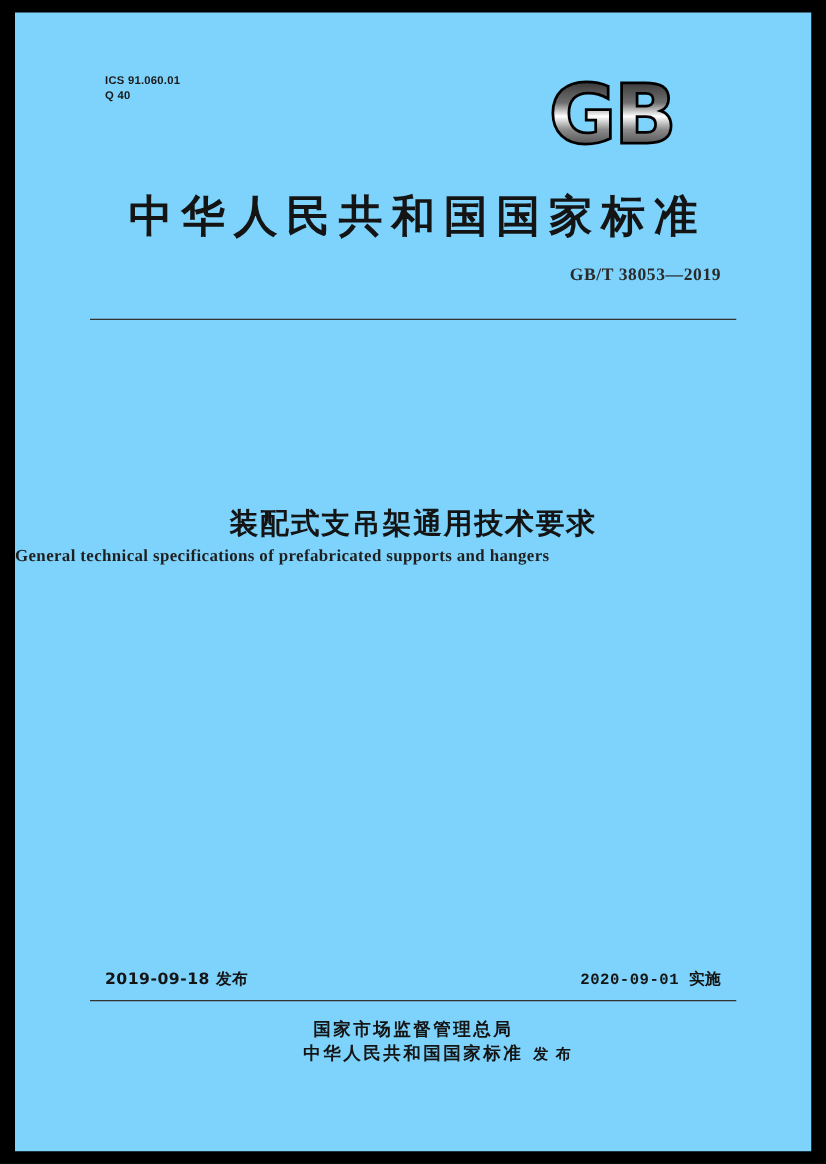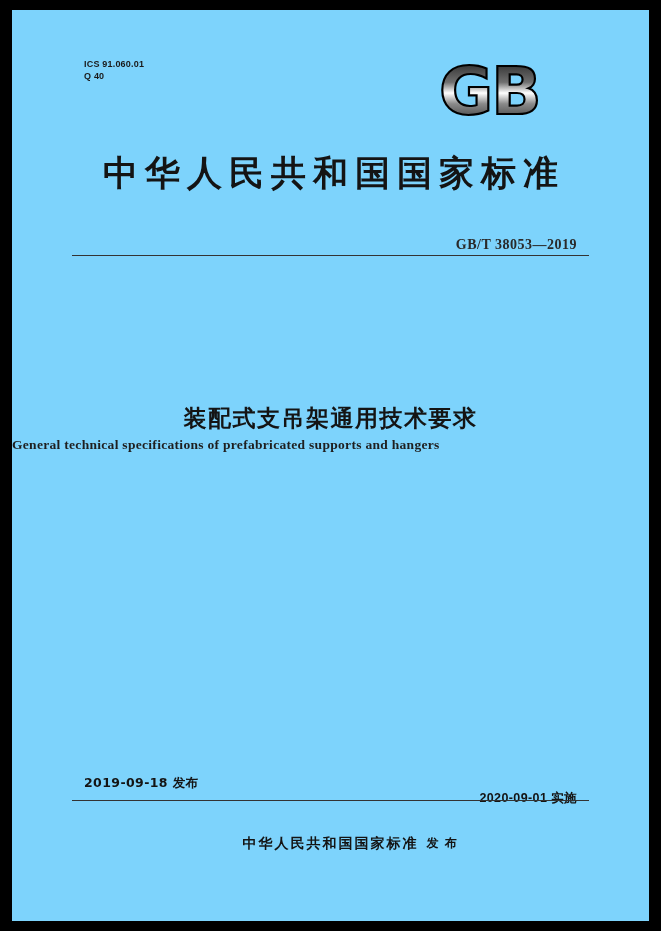--- a/index.html
+++ b/index.html
@@ -68,21 +68,20 @@
   
   .std-number {
     position: absolute;
     right: 72px;
     top: 203px;
     font-family: "Liberation Serif", serif;
     font-size: 14px;
     font-weight: bold;
     color: #2a2a2a;
     letter-spacing: 0.5px;
-    margin-top: 24px;
   }
 
   
   .rule-top {
     position: absolute;
     left: 60px;
     right: 60px;
     top: 245px;
     height: 1px;
     background: #333333;
@@ -123,22 +122,22 @@
     bottom: 129px;
     font-family: "DejaVu Sans", sans-serif;
     font-size: 12.5px;
     font-weight: bold;
     color: #141414;
     letter-spacing: 0.4px;
   }
   .date-impl {
     position: absolute;
     right: 72px;
-    bottom: 114px;
-    font-family: Liberation Sans, sans-serif;
+    bottom: 129px;
+    font-family: Liberation Mono, monospace;
     font-size: 12.5px;
     font-weight: bold;
     color: #141414;
     letter-spacing: 0.4px;
   }
 
   
   .rule-bottom {
     position: absolute;
     left: 60px;
@@ -216,18 +215,19 @@
   <div class="doc-title-cn">装配式支吊架通用技术要求</div>
   <div class="doc-title-en">General technical specifications of prefabricated supports and hangers</div>
 
   <div class="date-issue">2019-09-18 发布</div>
   <div class="date-impl">2020-09-01 实施</div>
 
   <div class="rule-bottom"></div>
 
   <div class="publisher">
     <div class="publisher-inner">
+      <div class="pub-line">国家市场监督管理总局</div>
       <div class="pub-line">中华人民共和国国家标准</div>
       <div class="pub-release">发 布</div>
     </div>
   </div>
 
 </div>
 
 </body></html>

